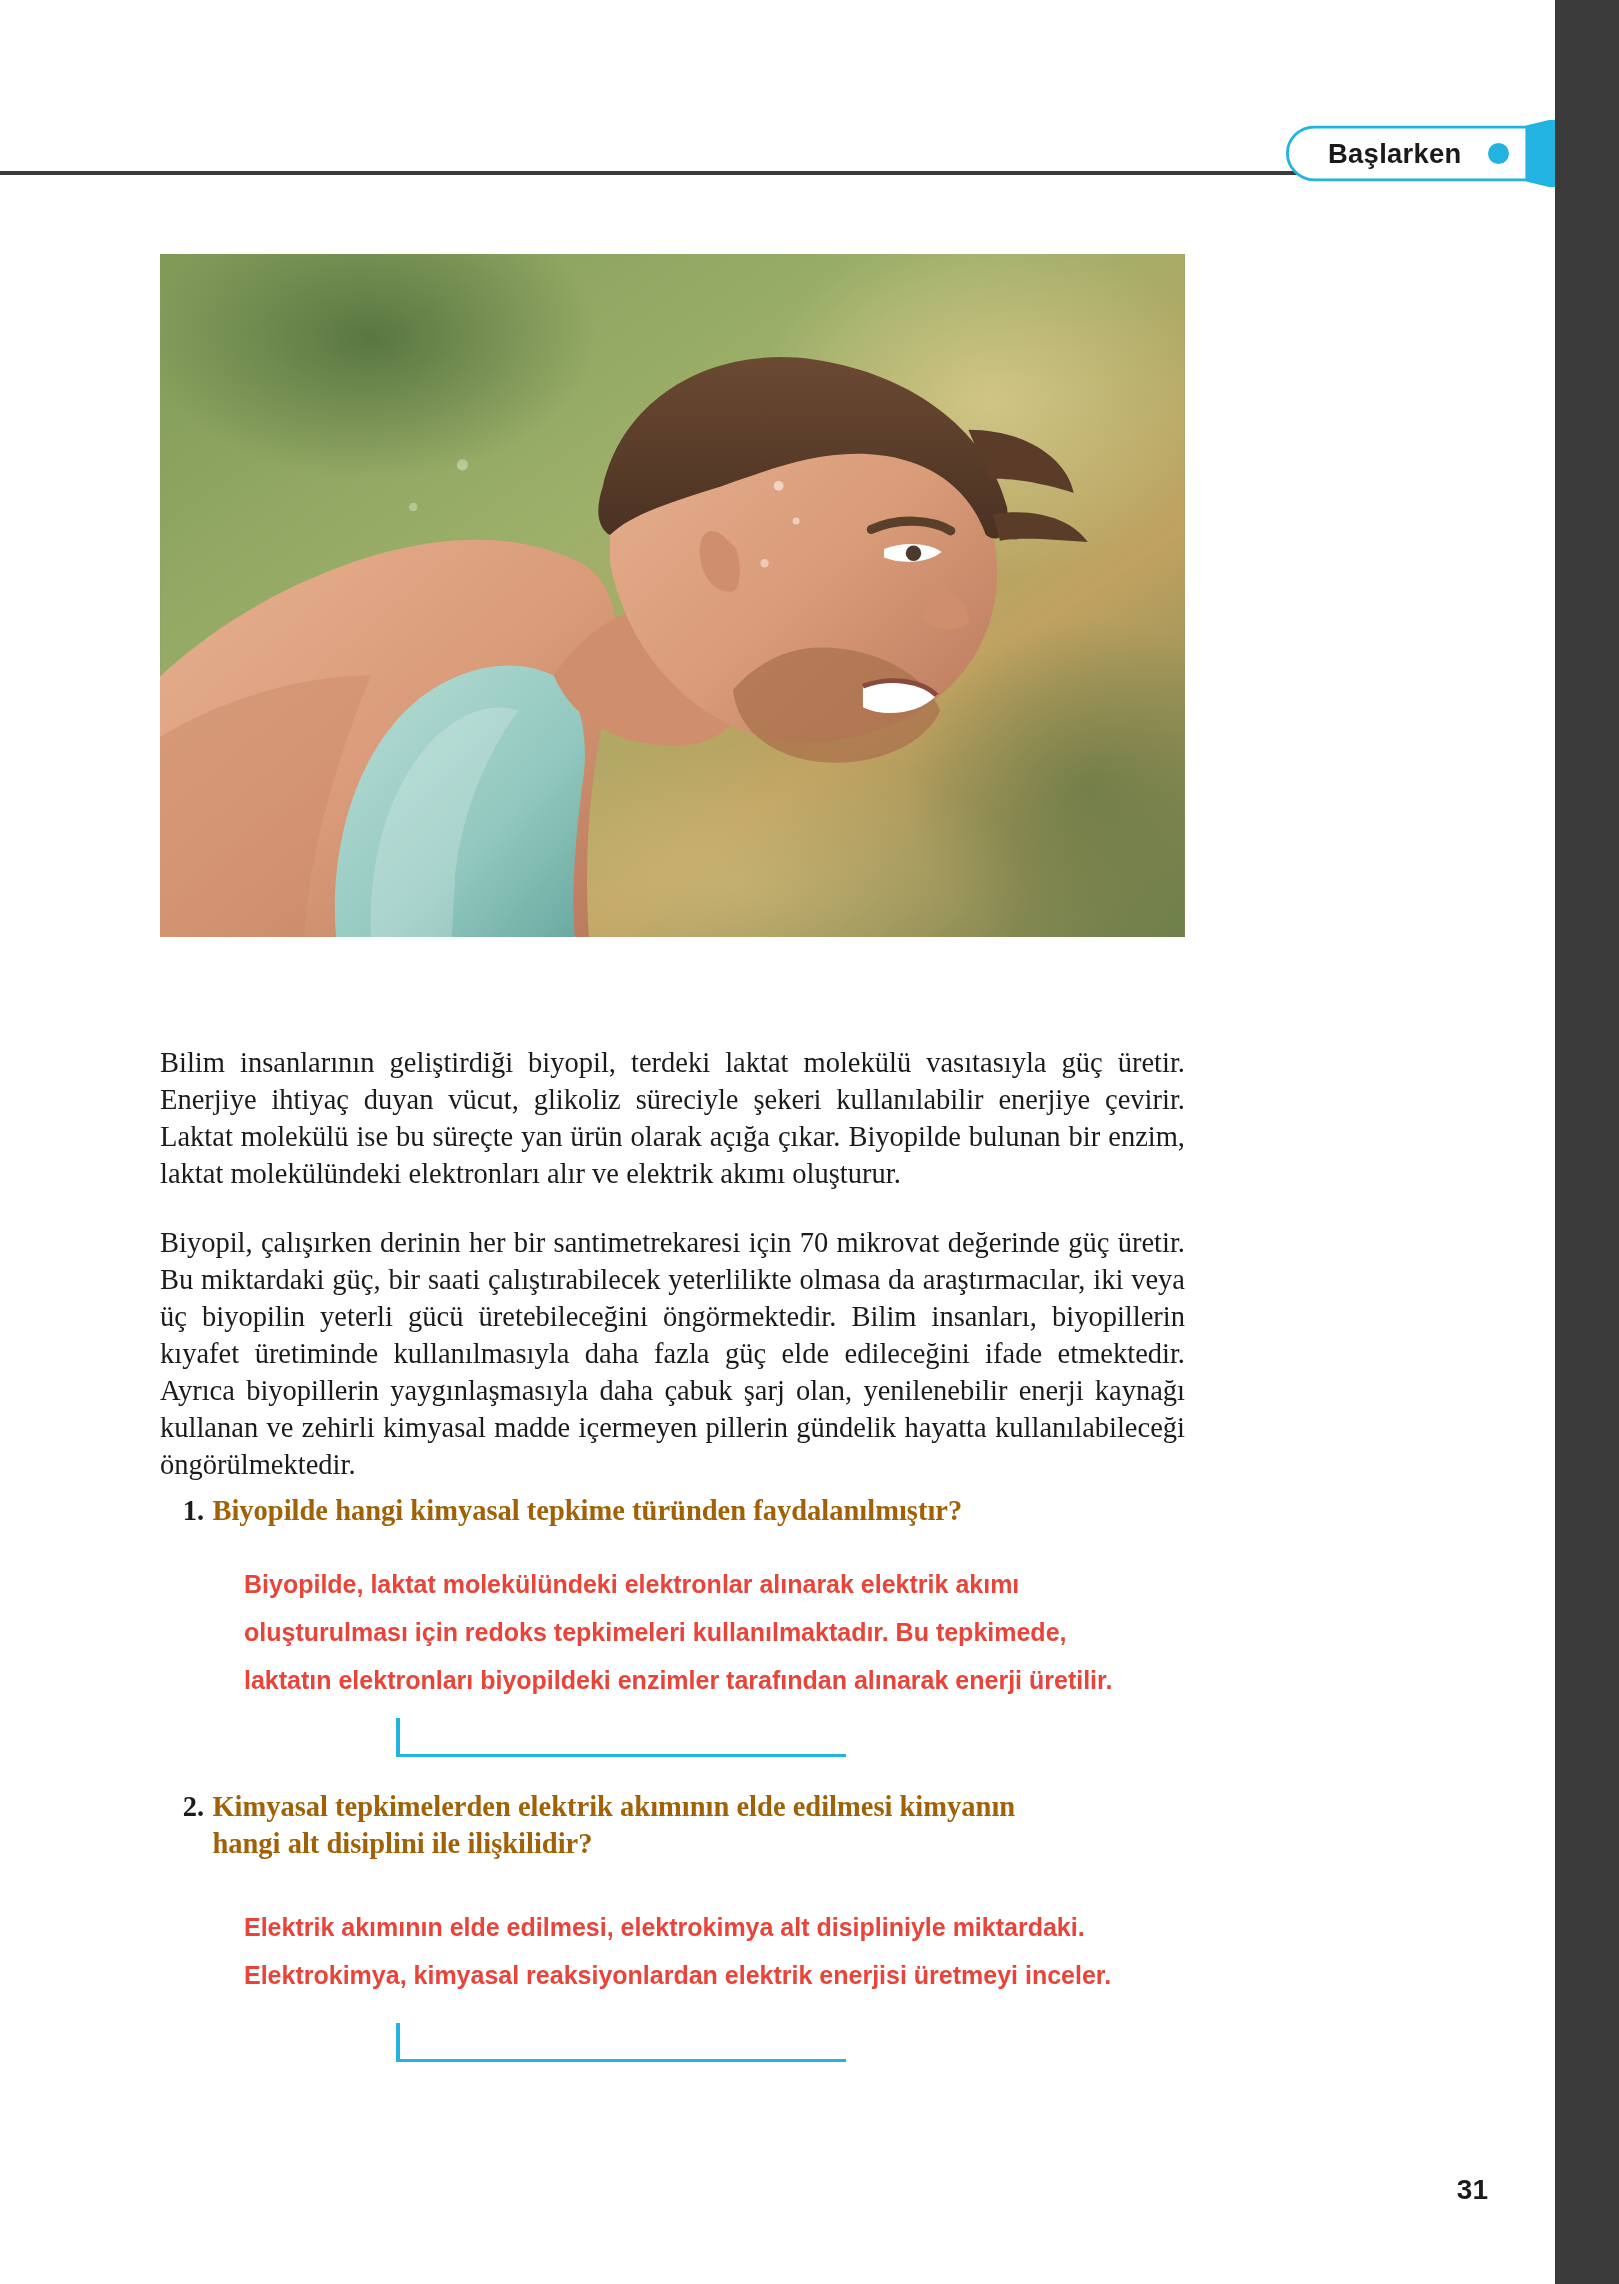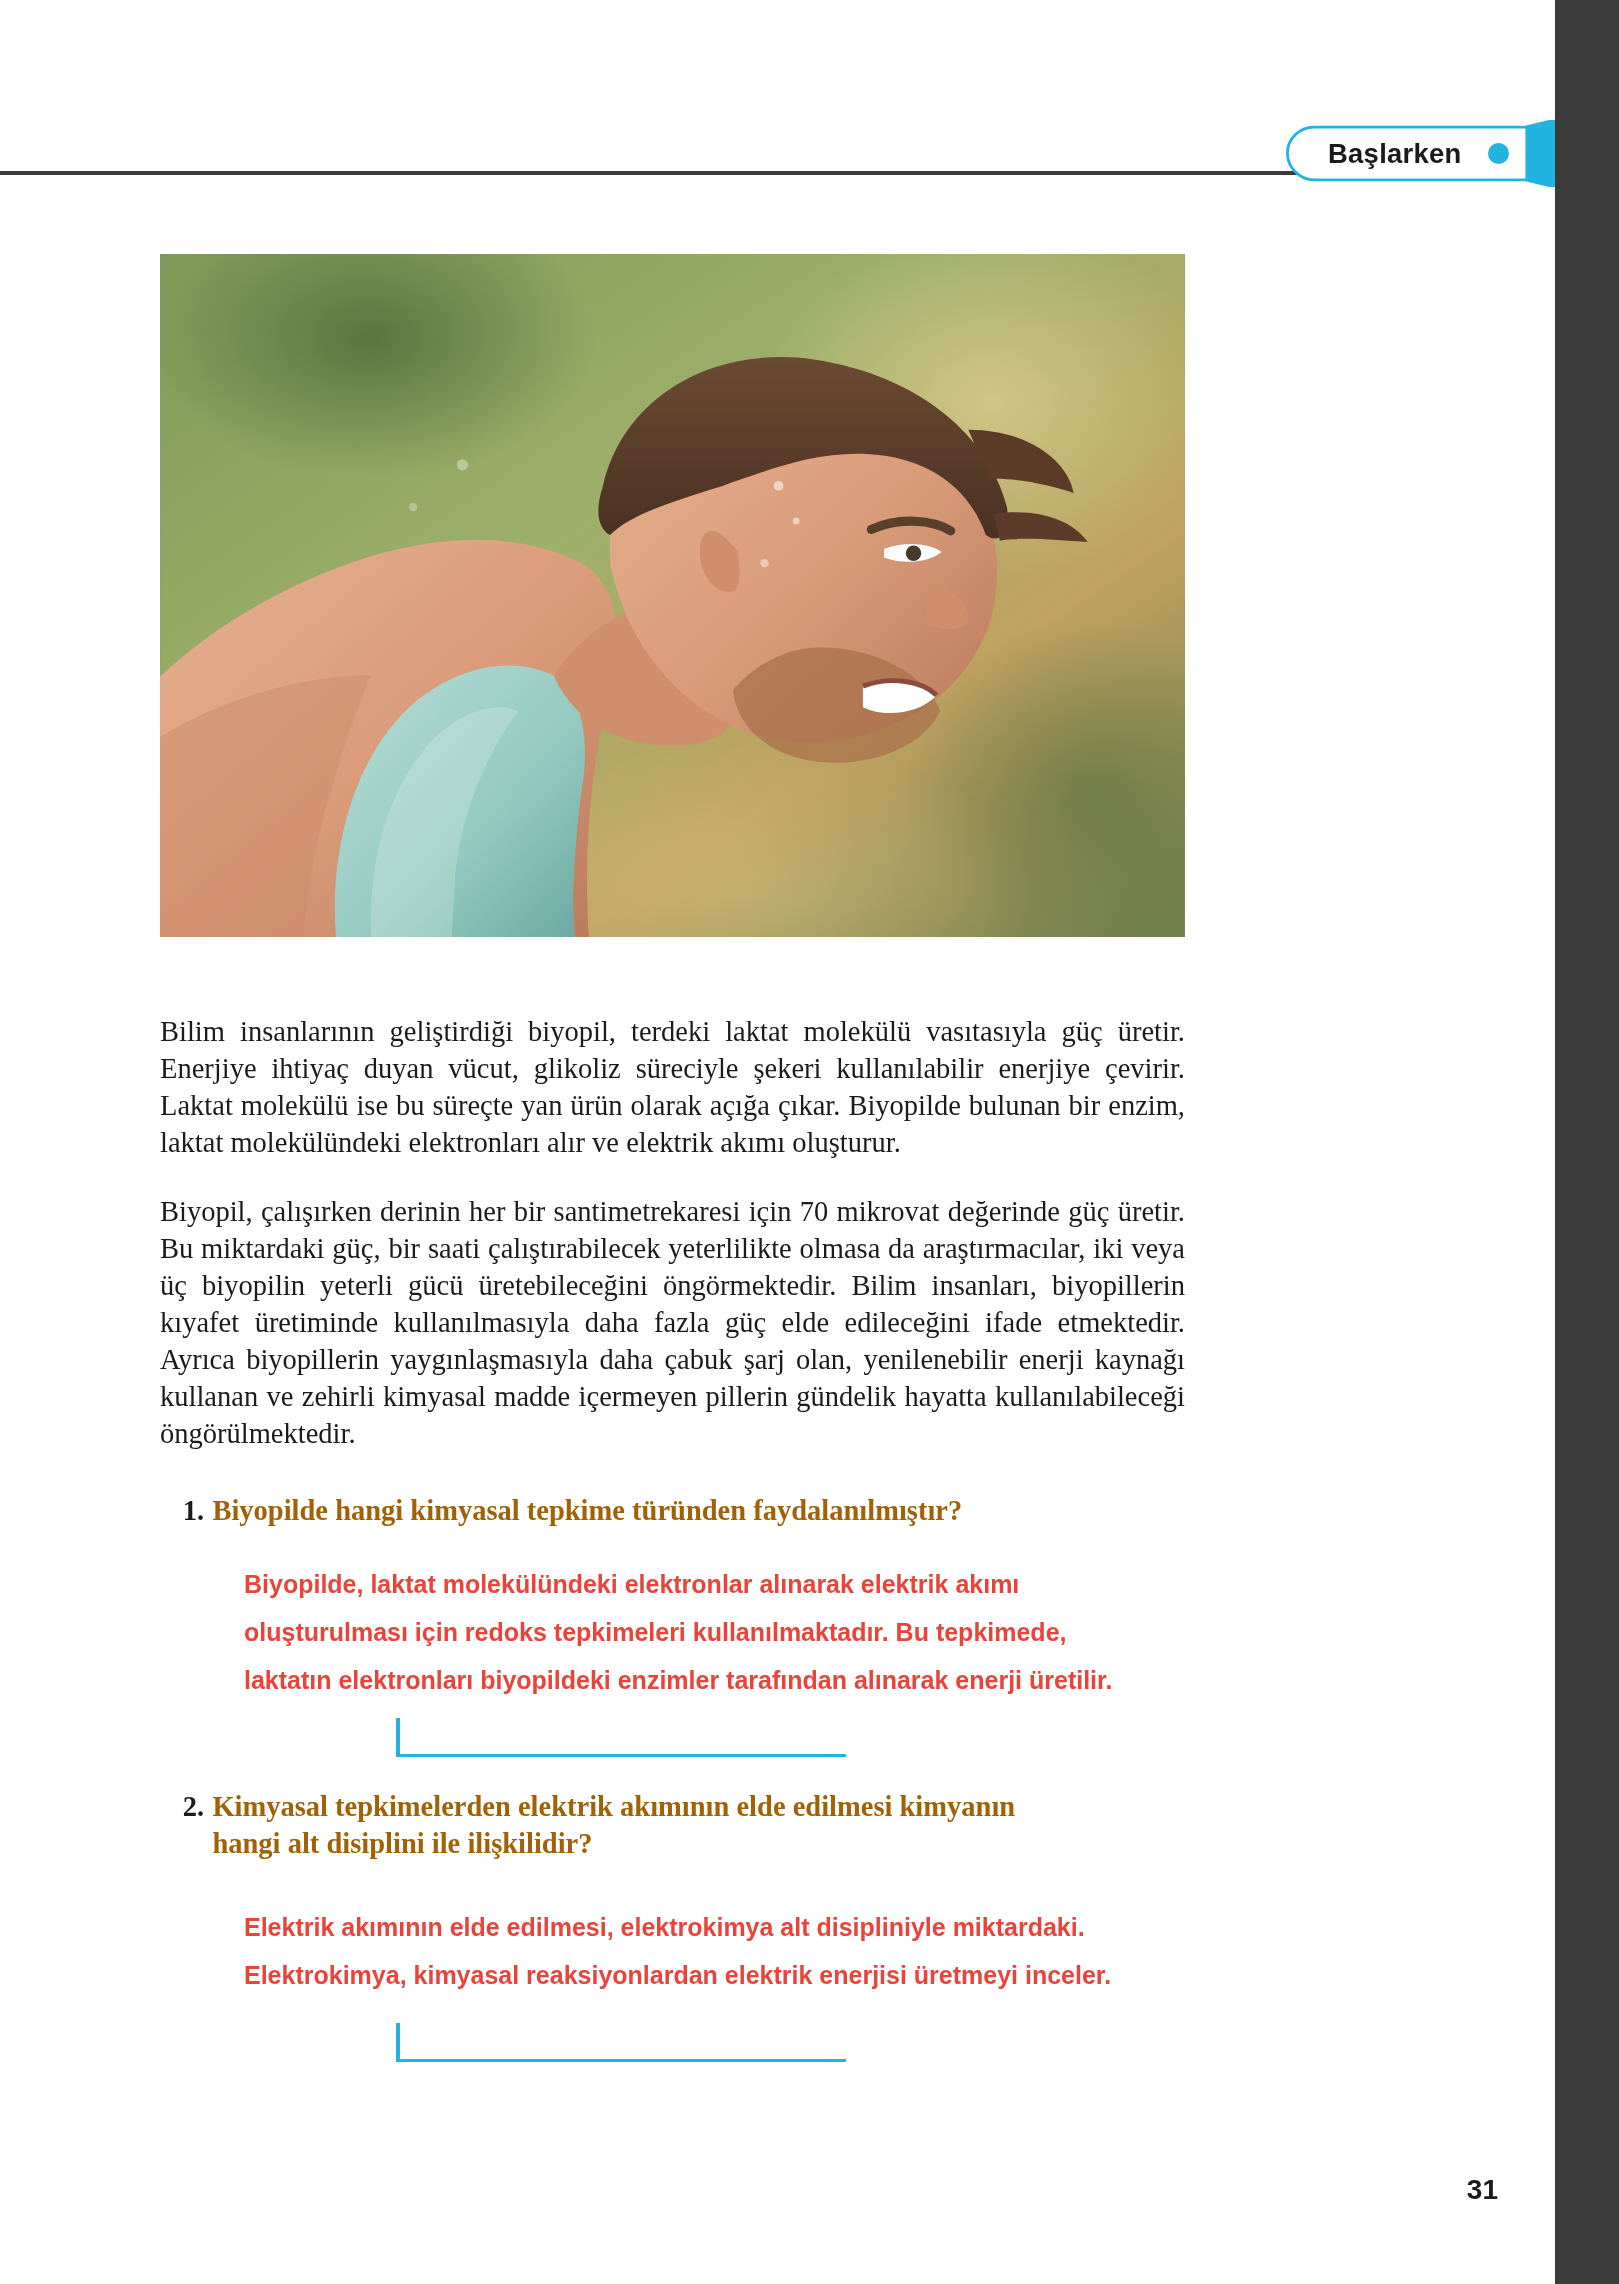--- a/index.html
+++ b/index.html
@@ -26,21 +26,20 @@
   }
 
   
   .page {
     position: absolute;
     top: 0;
     left: 0;
     width: 1555px;
     height: 2284px;
     background: #ffffff;
-    padding-left: 10px;
   }
 
   
   .top-rule {
     position: absolute;
     left: 0;
     top: 171px;
     width: 1555px;
     height: 3.5px;
     background: #3b3b3b;
@@ -90,21 +89,21 @@
     height: 683px;
     overflow: hidden;
     background: #8a9b6a;
   }
   .photo svg { display: block; }
 
   
   .body-col {
     position: absolute;
     left: 160px;
-    top: 1013px;
+    top: 1044px;
     width: 1025px;
   }
   p.body {
     margin: 0 0 32px 0;
     font-family: "Liberation Serif", serif;
     font-size: 28.5px;
     line-height: 37px;
     color: #1b1b1b;
     text-align: justify;
     text-justify: inter-word;

